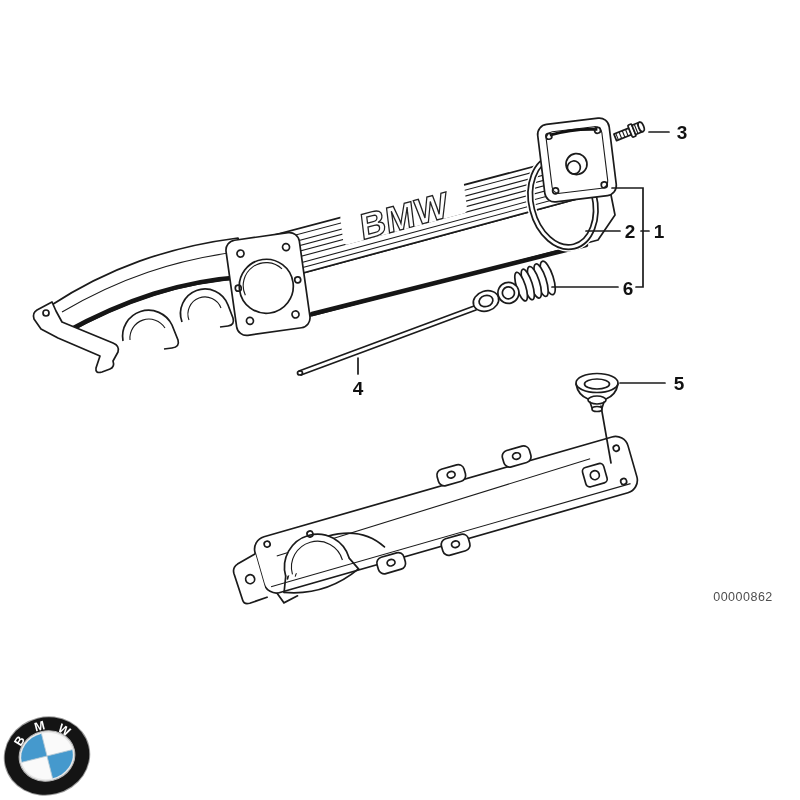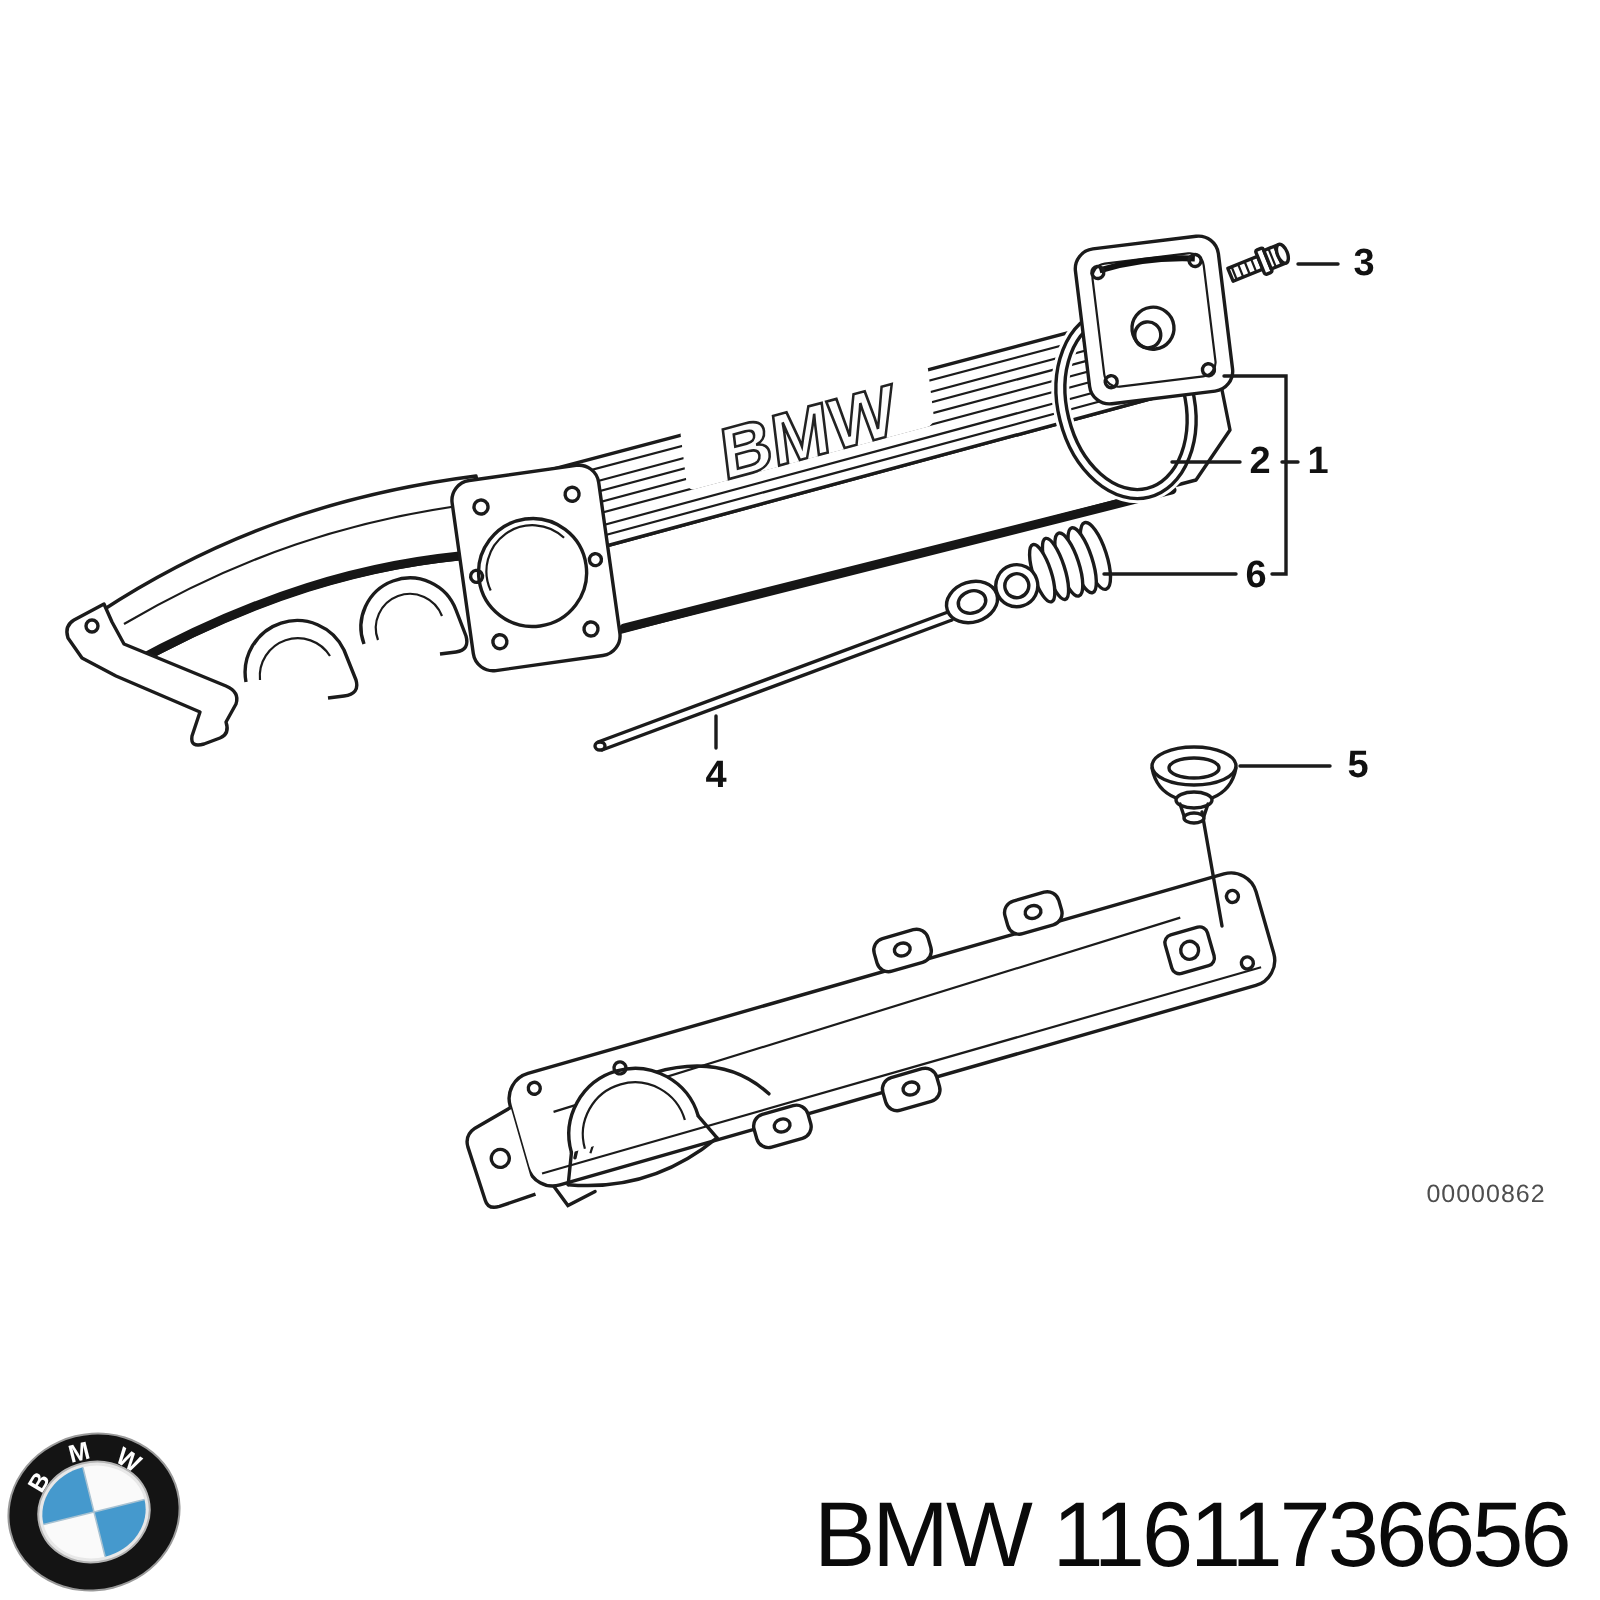--- a/index.html
+++ b/index.html
@@ -204,18 +204,14 @@
       <path d="M47 44 L73 44 A26 23 0 0 1 47 67 Z" fill="#4599cd"></path>
       <path d="M47 44 L47 21 A26 23 0 0 1 73 44 Z" fill="#fafafa"></path>
       <path d="M47 44 L47 67 A26 23 0 0 1 21 44 Z" fill="#fafafa"></path>
       <path d="M21 44 L73 44 M47 21 L47 67" stroke="#a8c2d2" stroke-width="0.8" fill="none"></path>
       <text class="logo-letter" x="24" y="23" text-anchor="middle" dominant-baseline="central" transform="rotate(-45 24 23)">B</text>
       <text class="logo-letter" x="47" y="13.5" text-anchor="middle" dominant-baseline="central">M</text>
       <text class="logo-letter" x="70" y="23" text-anchor="middle" dominant-baseline="central" transform="rotate(45 70 23)">W</text>
     </g>
   </svg>
 
-  <div id="footer-part">
-    <span>BMW</span>
-    <span>11611736656</span>
-  </div>
 
 </div>
 
 </body></html>

